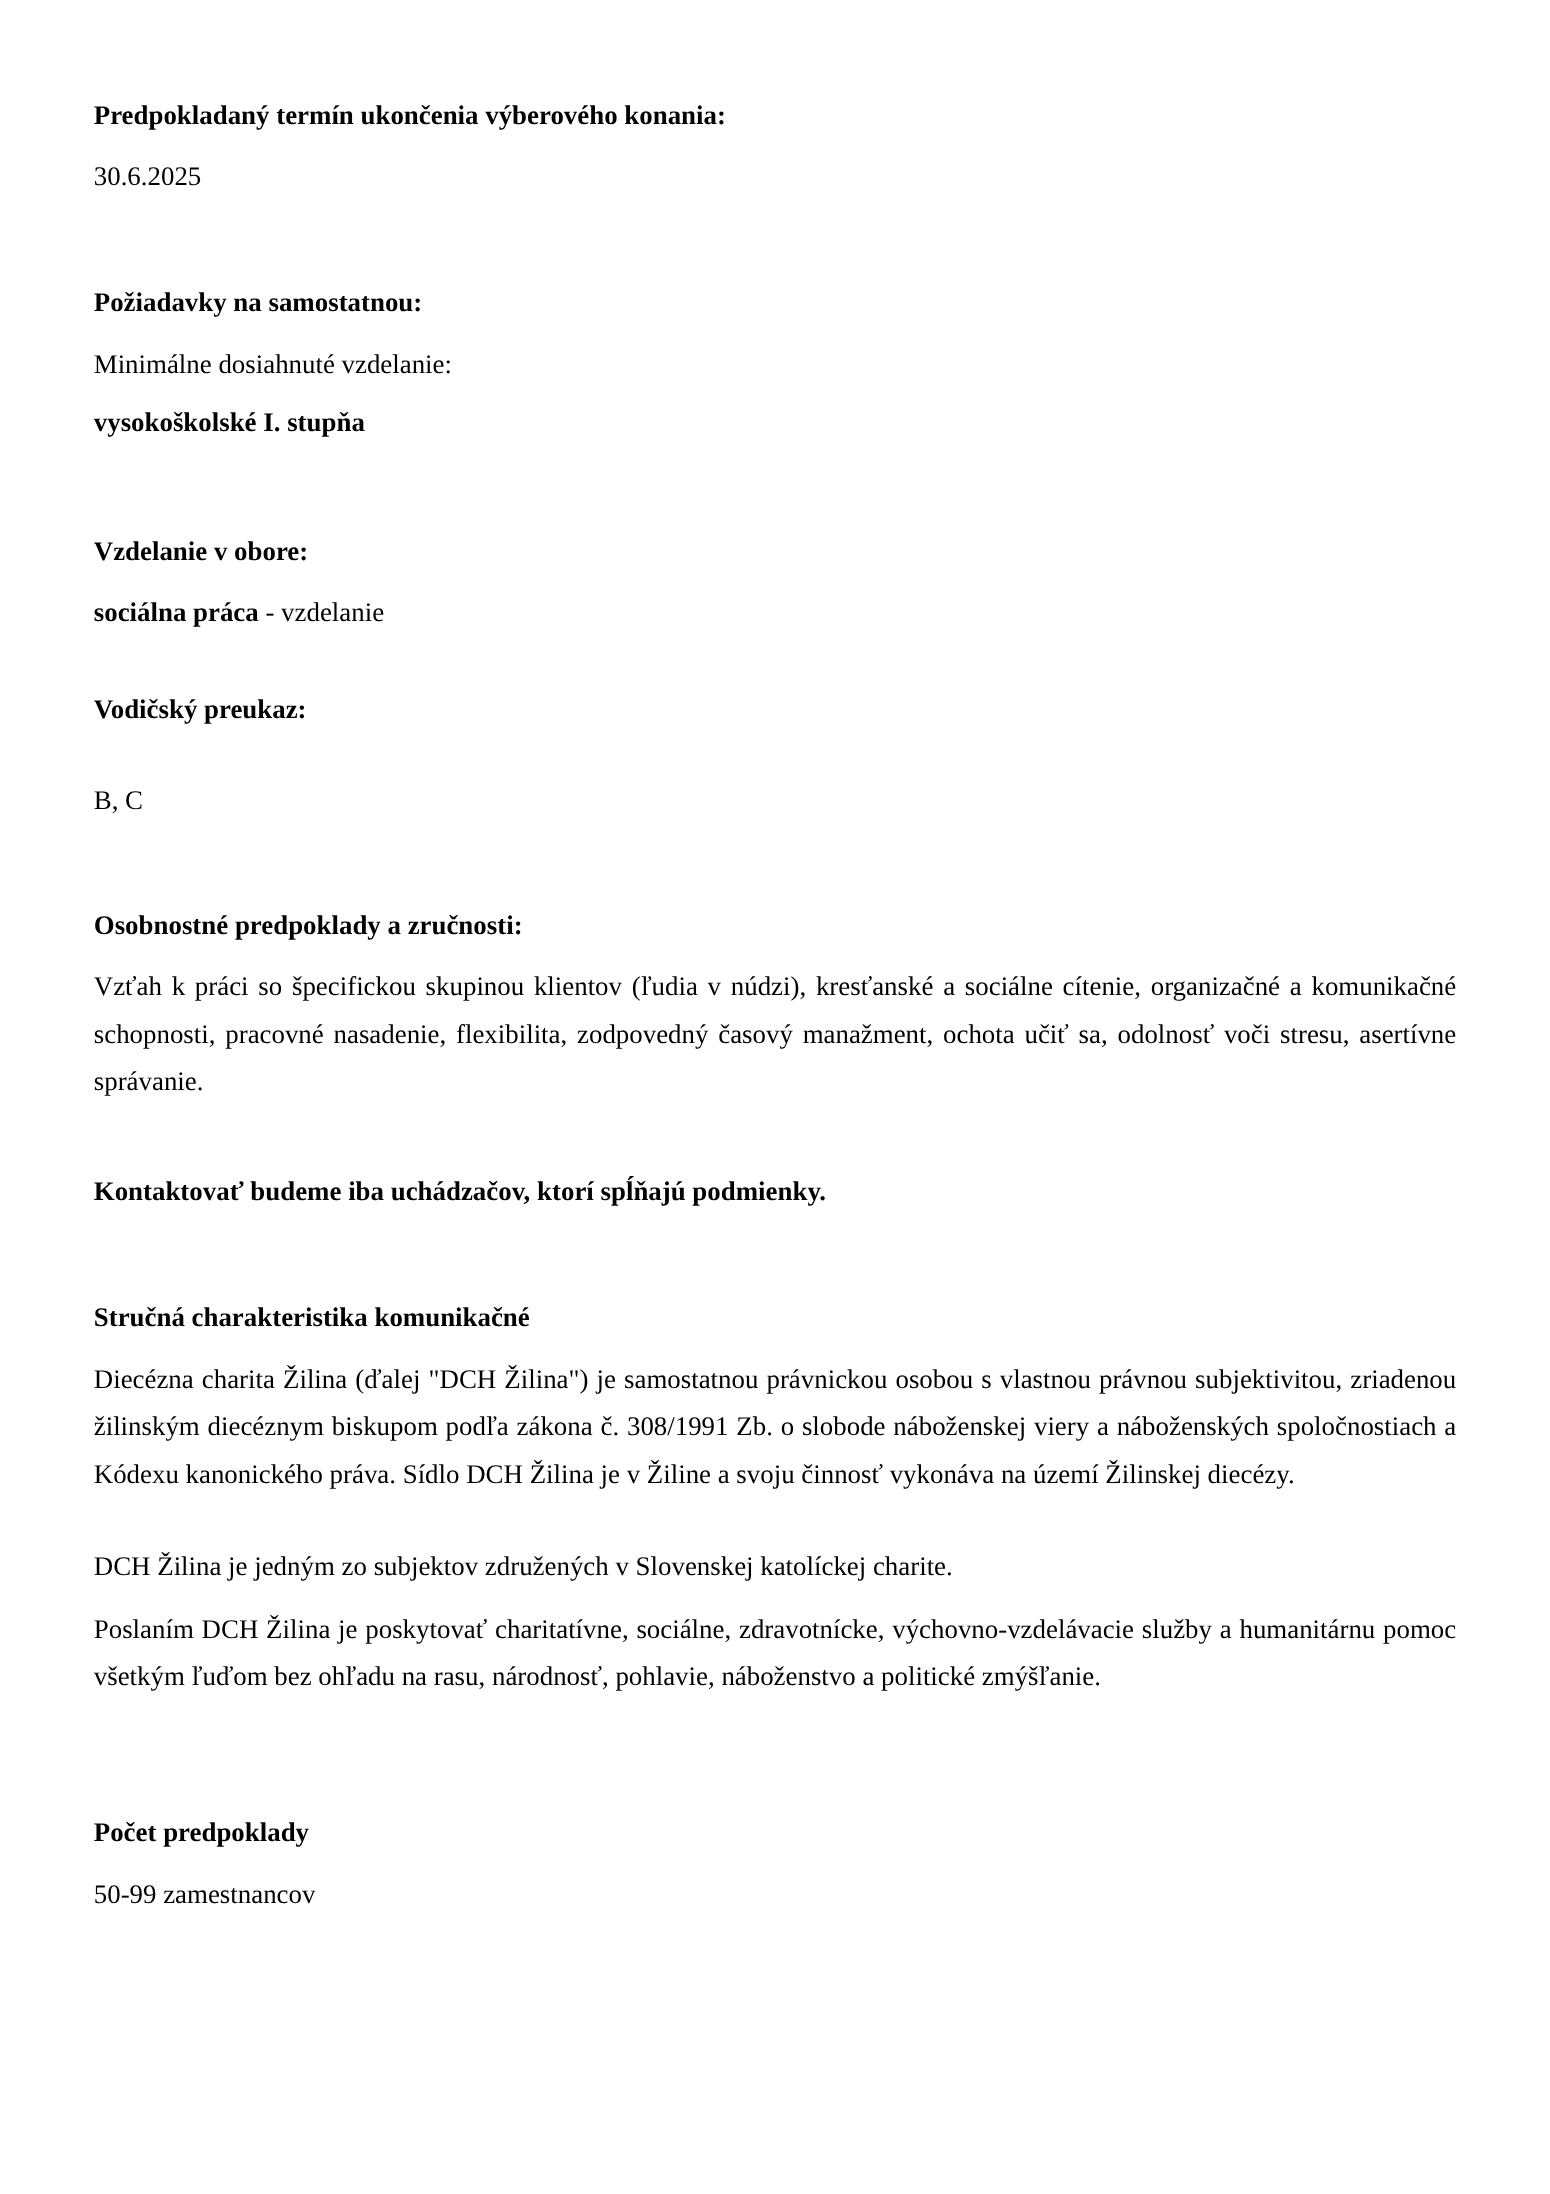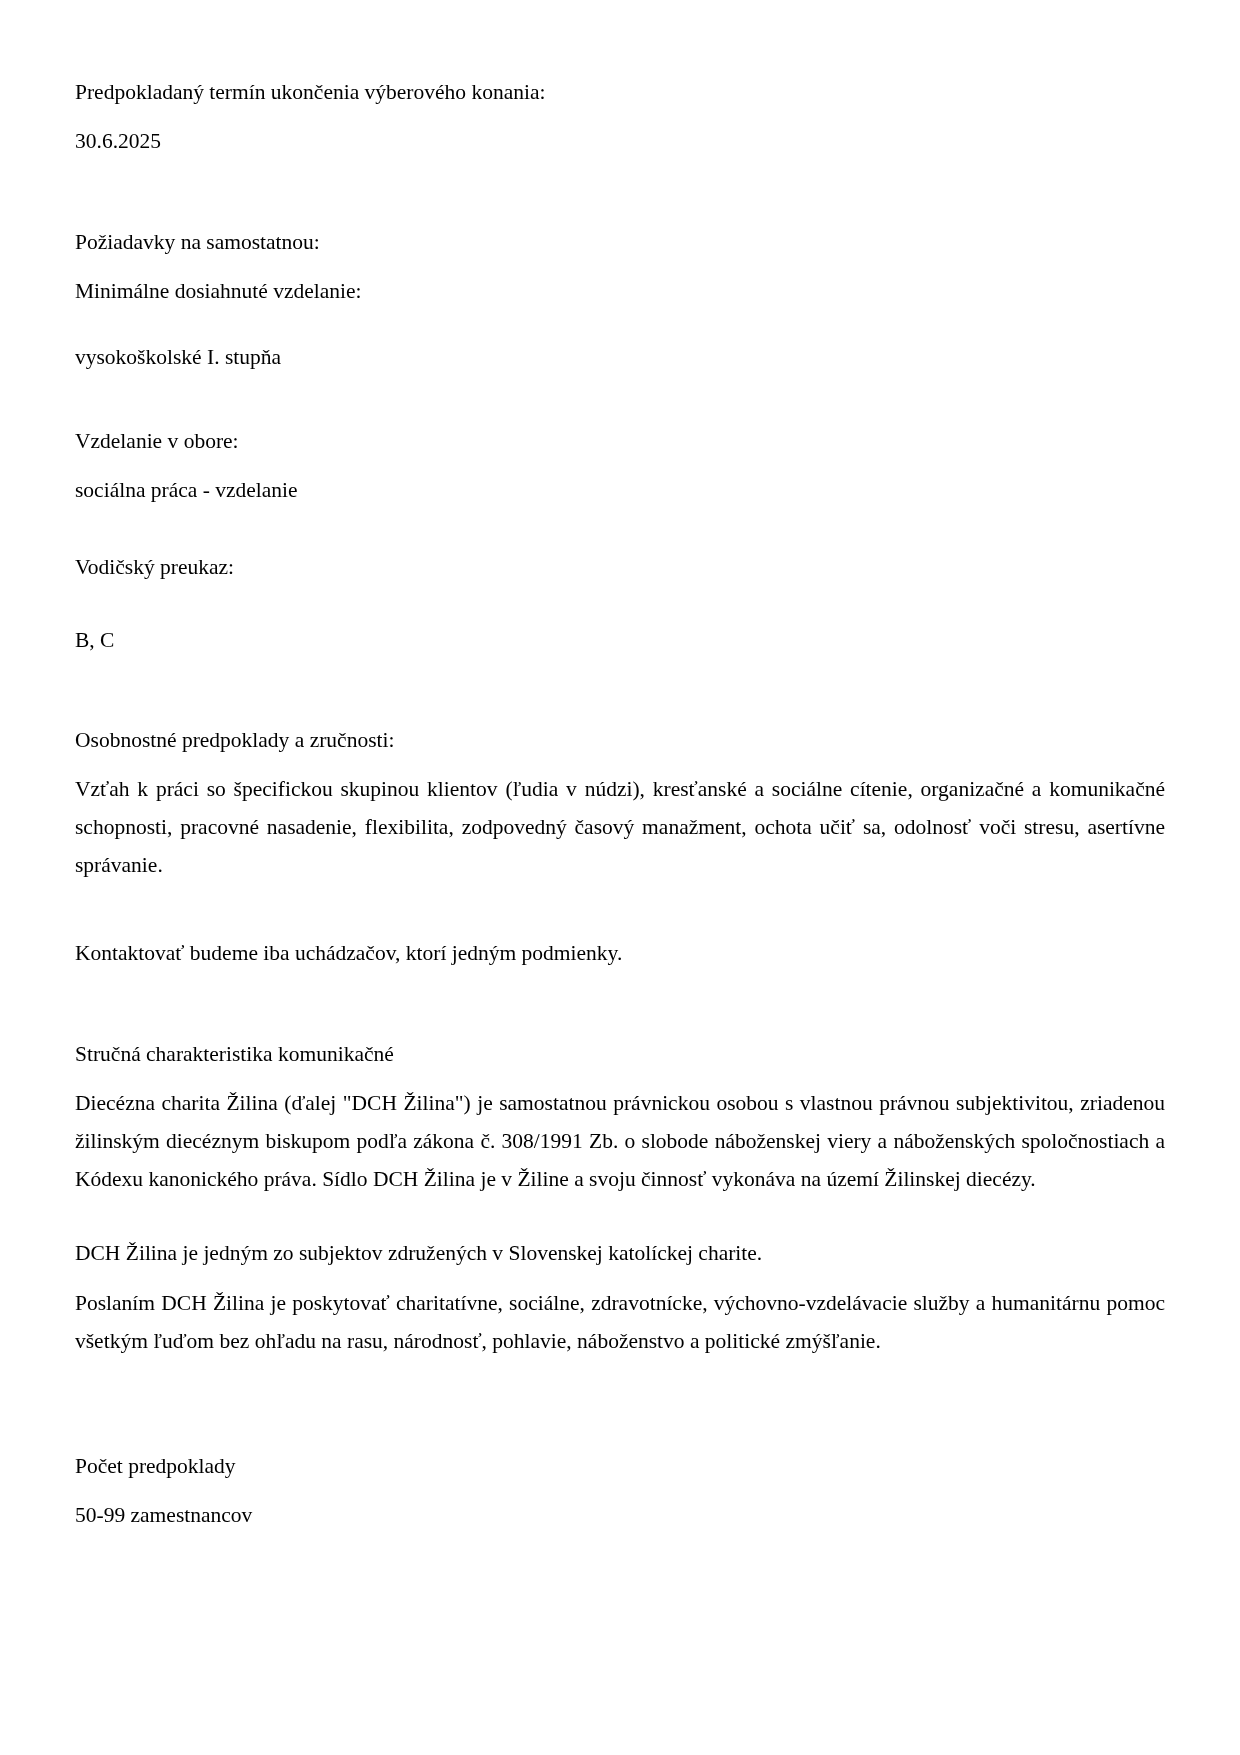--- a/index.html
+++ b/index.html
@@ -3,47 +3,47 @@
 <meta charset="utf-8">
 <style>
   html, body { margin: 0; padding: 0; background: #ffffff; }
   body { width: 1240px; height: 1755px; position: relative; overflow: hidden; }
   .page {
     position: absolute; left: 75px; top: 0; width: 1090px;
     font-family: "Liberation Serif", "DejaVu Serif", serif;
     font-size: 21.5px; color: #000000;
   }
   .line { position: absolute; left: 0; white-space: nowrap; line-height: 26px; }
-  .b { font-weight: normal; }
+  .b { font-weight: bold; }
   .para { position: absolute; left: 0; width: 1090px; text-align: justify; line-height: 38px; }
 </style>
 </head>
 <body>
 
 <div class="page">
 
   <div class="line b" style="top:79px">Predpokladaný termín ukončenia výberového konania:</div>
   <div class="line" style="top:128px">30.6.2025</div>
 
   <div class="line b" style="top:229px">Požiadavky na samostatnou:</div>
   <div class="line" style="top:278px">Minimálne dosiahnuté vzdelanie:</div>
-  <div class="line b" style="top:344px">vysokoškolské I. stupňa</div>
+  <div class="line b" style="top:325px">vysokoškolské I. stupňa</div>
 
   <div class="line b" style="top:428px">Vzdelanie v obore:</div>
   <div class="line" style="top:477px">
     <span class="b">sociálna práca</span><span> - vzdelanie</span>
   </div>
 
   <div class="line b" style="top:554px">Vodičský preukaz:</div>
   <div class="line" style="top:627px">B, C</div>
 
   <div class="line b" style="top:727px">Osobnostné predpoklady a zručnosti:</div>
   <div class="para" style="top:770px; text-align-last:left;">Vzťah k práci so špecifickou skupinou klientov (ľudia v núdzi), kresťanské a sociálne cítenie, organizačné a komunikačné schopnosti, pracovné nasadenie, flexibilita, zodpovedný časový manažment, ochota učiť sa, odolnosť voči stresu, asertívne správanie.</div>
 
-  <div class="line b" style="top:940px">Kontaktovať budeme iba uchádzačov, ktorí jedným podmienky.</div>
+  <div class="line b" style="top:940px">Kontaktovať budeme iba uchádzačov, ktorí spĺňajú podmienky.</div>
 
   <div class="line b" style="top:1041px">Stručná charakteristika komunikačné</div>
   <div class="para" style="top:1084px; text-align-last:left;">Diecézna charita Žilina (ďalej "DCH Žilina") je samostatnou právnickou osobou s vlastnou právnou subjektivitou, zriadenou žilinským diecéznym biskupom podľa zákona č. 308/1991 Zb. o slobode náboženskej viery a náboženských spoločnostiach a Kódexu kanonického práva. Sídlo DCH Žilina je v Žiline a svoju činnosť vykonáva na území Žilinskej diecézy.</div>
   <div class="para" style="top:1234px; text-align-last:left;font-family:Liberation Serif, serif;">DCH Žilina je jedným zo subjektov združených v Slovenskej katolíckej charite.</div>
   <div class="para" style="top:1284px; text-align-last:left;">Poslaním DCH Žilina je poskytovať charitatívne, sociálne, zdravotnícke, výchovno-vzdelávacie služby a humanitárnu pomoc všetkým ľuďom bez ohľadu na rasu, národnosť, pohlavie, náboženstvo a politické zmýšľanie.</div>
 
   <div class="line b" style="top:1453px">Počet predpoklady</div>
   <div class="line" style="top:1502px">50-99 zamestnancov</div>
 
 </div>

